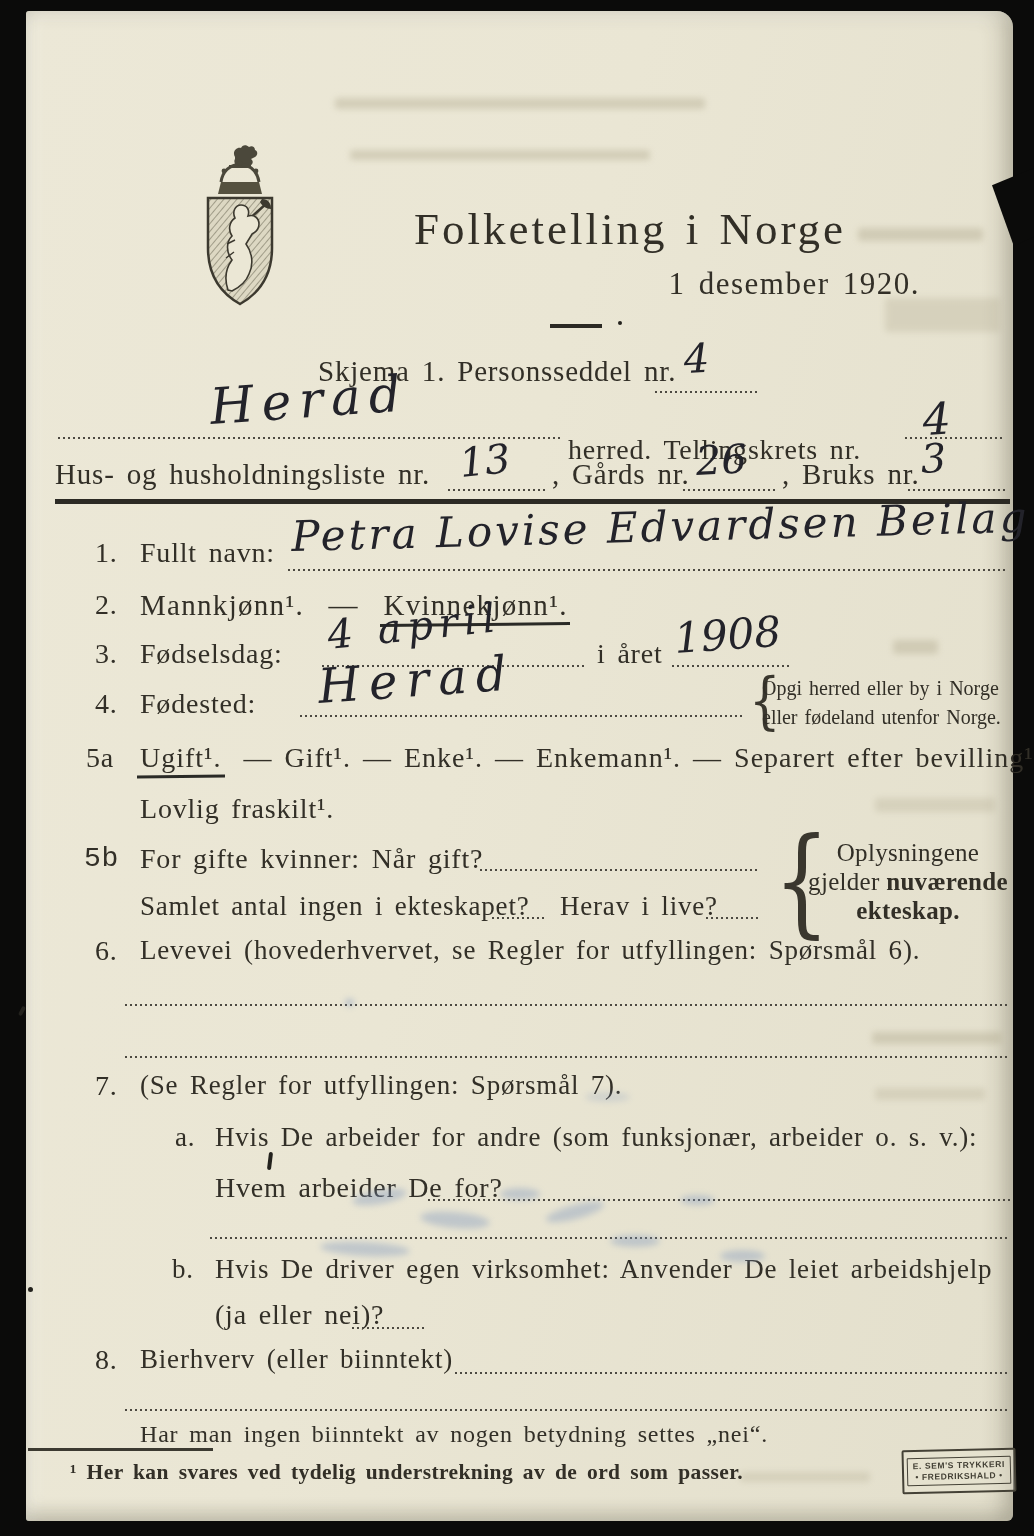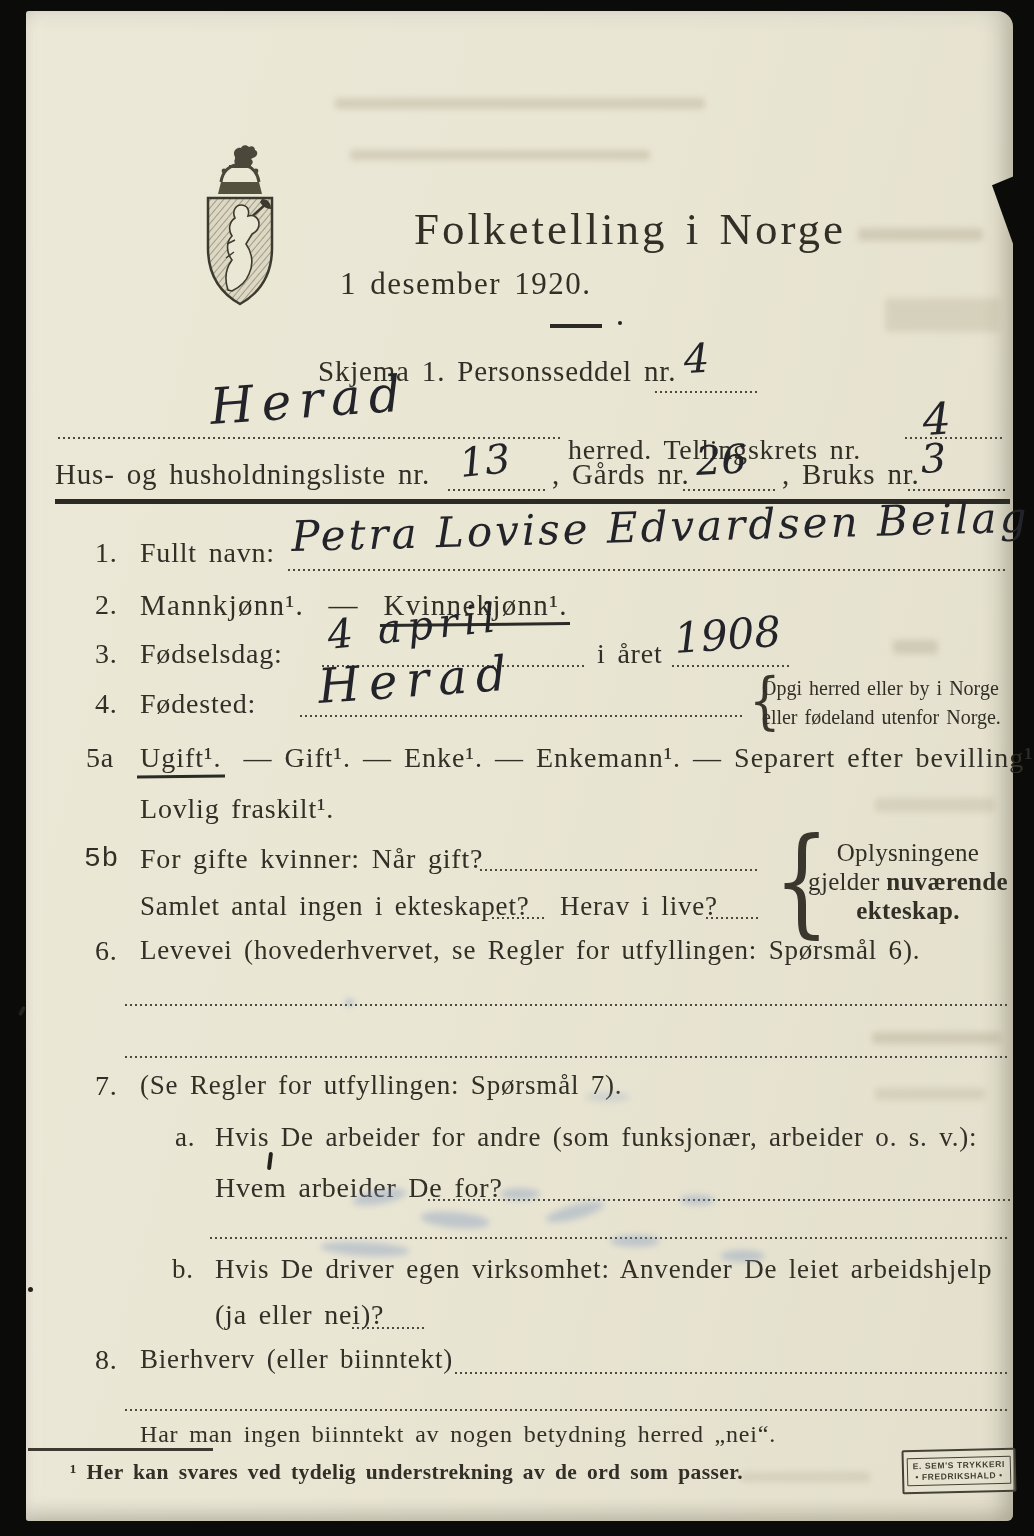--- a/index.html
+++ b/index.html
@@ -67,21 +67,21 @@
     <circle cx="68" cy="31" r="2.4" fill="#4b483b"></circle>
     <path d="M30,54 L74,54 L71,42 L33,42 Z" fill="#55513f"></path>
     <path d="M20,58 L84,58 L84,108 C84,138 68,155 52,164 C36,155 20,138 20,108 Z" fill="url(#hatch)" stroke="#3c392f" stroke-width="2.5"></path>
     <line x1="60" y1="80" x2="79" y2="63" stroke="#3c392f" stroke-width="2.4"></line>
     <path d="M74,59 C80,59 83,63 83,69 C78,69 74,66 72,62 Z" fill="#3c392f"></path>
     <path d="M40,150 C36,138 38,128 44,120 C38,112 38,102 44,96 C40,90 41,82 47,78 C44,72 47,65 53,65 C59,65 62,70 60,76 C66,74 71,78 71,84 C71,89 68,92 64,94 L58,104 C64,112 66,124 61,134 C58,142 50,148 44,151 Z" fill="#ebe7d5" stroke="#3c392f" stroke-width="1.6"></path>
     <path d="M46,112 L38,118 M47,100 L39,104" stroke="#3c392f" stroke-width="1.4" fill="none"></path>
   </svg>
 
   <div class="print" style="left:340px;top:203px;width:580px;text-align:center;font-size:45px;letter-spacing:3px;">Folketelling i Norge</div>
-  <div class="print" style="left:340px;top:266px;width:580px;text-align:left;font-size:31px;letter-spacing:1.5px;">1 desember 1920.</div>
+  <div class="print" style="left:340px;top:266px;width:580px;text-align:right;font-size:31px;letter-spacing:1.5px;">1 desember 1920.</div>
   <div class="rule" style="left:550px;top:324px;width:52px;height:4px;"></div>
   <div class="speck" style="left:618px;top:321px;width:4px;height:4px;"></div>
 
   <div class="print" style="left:318px;top:355px;font-size:29px;">Skjema 1.  Personsseddel nr.</div>
   <div class="hw" style="left:685px;top:336px;font-size:40px;">4</div>
   <div class="dot" style="left:655px;top:391px;width:105px;"></div>
 
   <div class="hw" style="left:212px;top:378px;font-size:50px;letter-spacing:8px;transform:rotate(-4deg);">Herad</div>
   <div class="dot" style="left:58px;top:437px;width:505px;"></div>
   <div class="print" style="left:568px;top:408px;font-size:28px;margin-top:26px;">herred.  Tellingskrets nr.</div>
@@ -177,21 +177,21 @@
   <div class="smudge" style="left:320px;top:1242px;width:90px;height:14px;transform:rotate(3deg);"></div>
   <div class="smudge" style="left:680px;top:1195px;width:35px;height:10px;"></div>
   <div class="smudge" style="left:720px;top:1250px;width:45px;height:12px;"></div>
   <div class="smudge" style="left:345px;top:999px;width:9px;height:7px;opacity:.5;"></div>
   <div class="smudge" style="left:585px;top:1092px;width:45px;height:10px;opacity:.22;"></div>
 
   <div class="print" style="left:95px;top:1344px;font-size:28px;">8.</div>
   <div class="print" style="left:140px;top:1344px;font-size:27px;">Bierhverv (eller biinntekt)</div>
   <div class="dot" style="left:455px;top:1372px;width:555px;"></div>
   <div class="dot" style="left:125px;top:1409px;width:885px;"></div>
-  <div class="print" style="left:140px;top:1421px;font-size:24px;">Har man ingen biinntekt av nogen betydning herred „nei“.</div>
+  <div class="print" style="left:140px;top:1421px;font-size:24px;">Har man ingen biinntekt av nogen betydning settes „nei“.</div>
 
   <div class="rule" style="left:28px;top:1448px;width:185px;height:3px;background:#3c3a31;"></div>
   <div class="print" style="left:70px;top:1460px;font-size:21.5px;font-weight:600;letter-spacing:.4px;">
     <span>¹ Her kan svares ved </span><span class="b">tydelig understrekning av de ord som passer.</span>
   </div>
   <div class="stamp">
     <div class="stamp-inner">
       <div>E. SEM'S TRYKKERI</div>
       <div>• FREDRIKSHALD •</div>
     </div>

